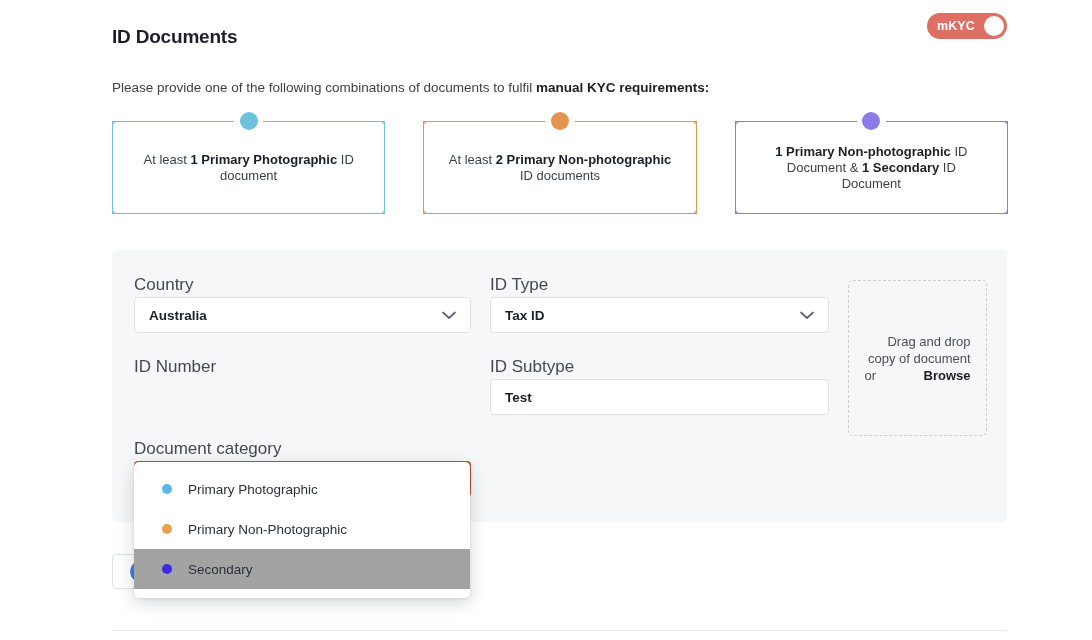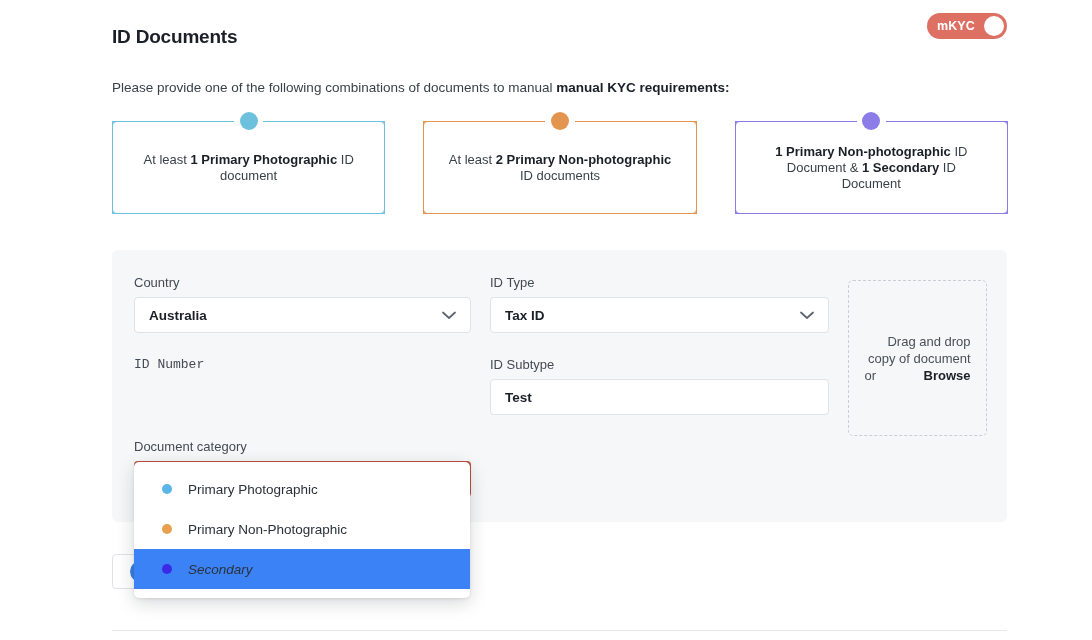--- a/index.html
+++ b/index.html
@@ -132,21 +132,21 @@
     left: 112px;
     top: 250px;
     width: 895px;
     height: 272px;
     background: #f6f7f8;
     border-radius: 6px;
   }
 
   .field-label {
     position: absolute;
-    font-size: 13px;
+    font-size: 17px;
     color: #444a54;
   }
   .field-box {
     position: absolute;
     background: #ffffff;
     border: 1px solid #dfe2e6;
     border-radius: 4px;
     box-sizing: border-box;
     display: flex;
     align-items: center;
@@ -161,21 +161,21 @@
   .chev {
     width: 14px; height: 9px;
     flex: 0 0 auto;
   }
 
   
   #country-label   { left: 22px;  top: 25px; }
   #country-select  { left: 22px;  top: 47px;  width: 337px; height: 36px; }
   #idtype-label    { left: 378px; top: 25px; }
   #idtype-select   { left: 378px; top: 47px; width: 339px; height: 36px; }
-  #idnumber-label  { left: 22px;  top: 107px; font-family: Liberation Mono, monospace; }
+  #idnumber-label  { left: 22px;  top: 107px; }
   #idnumber-input  { left: 22px;  top: 129px; width: 337px; height: 36px; }
   #idsubtype-label { left: 378px; top: 107px; }
   #idsubtype-input { left: 378px; top: 129px; width: 339px; height: 36px; }
   #doccat-label    { left: 22px;  top: 189px; }
   #doccat-select   { left: 22px;  top: 211px; width: 337px; height: 36px; }
 
   
   #dropzone {
     position: absolute;
     left: 736px;
@@ -243,21 +243,21 @@
   }
   .menu-item {
     height: 40px;
     display: flex;
     align-items: center;
     padding-left: 28px;
     font-size: 13.5px;
     color: #2b313a;
     cursor: pointer;
   }
-  .menu-item.highlighted { background: #3b82f6; font-style: italic; }
+  .menu-item.highlighted { background: #a3a3a3; }
   .menu-dot {
     width: 10px; height: 10px;
     border-radius: 50%;
     margin-right: 16px;
     flex: 0 0 auto;
   }
 
   
   #bottom-divider {
     position: absolute;
@@ -272,21 +272,21 @@
 <body>
 
 <div id="page-title">ID Documents</div>
 
 <div id="mkyc-toggle">
   <span class="mkyc-label">mKYC</span>
   <span class="knob"></span>
 </div>
 
 <div id="intro-text">
-  <span>Please provide one of the following combinations of documents to manual </span><b>manual KYC requirements:</b>
+  <span>Please provide one of the following combinations of documents to fulfil </span><b>manual KYC requirements:</b>
 </div>
 
 <div id="option-cards">
     <div class="option-card" style="color: rgb(110, 193, 221);">
       <span class="card-edge edge-left"></span>
       <span class="card-edge edge-right"></span>
       <span class="card-edge edge-bottom"></span>
       <span class="card-edge edge-top-l"></span>
       <span class="card-edge edge-top-r"></span>
       <span class="card-corner corner-tl"></span>

